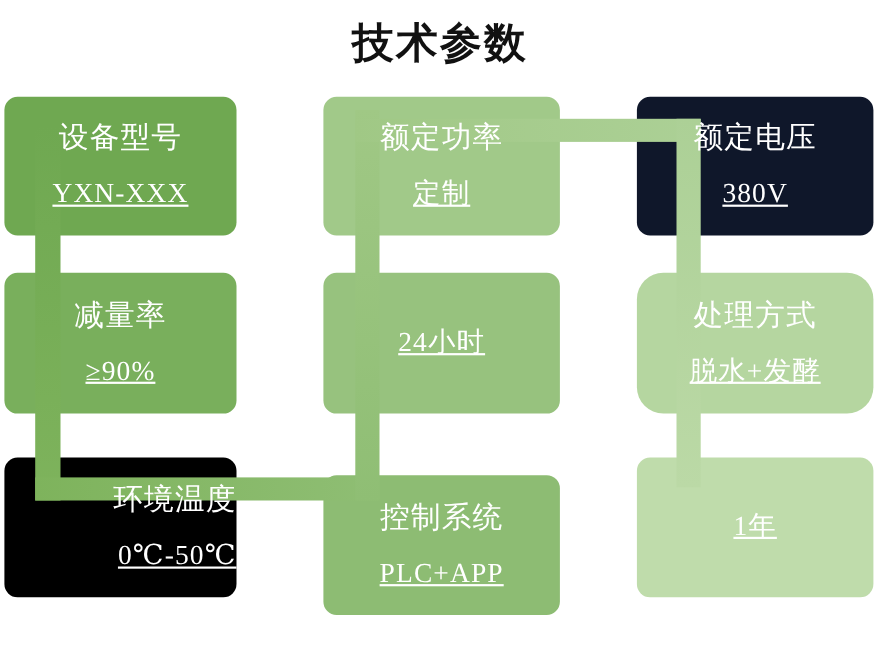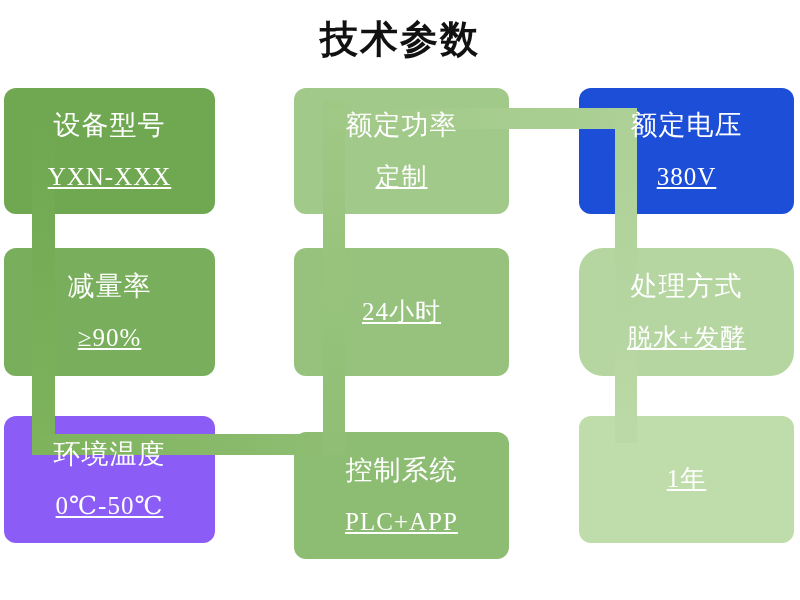--- a/index.html
+++ b/index.html
@@ -46,36 +46,36 @@
   <div class="slide-title">技术参数</div>
 
   <div class="box b1" style="background-color: rgb(111, 168, 81);">
     <span class="label">设备型号</span>
     <span class="value">YXN-XXX</span>
   </div>
   <div class="box b2" style="background-color: rgb(161, 201, 137);">
     <span class="label">额定功率</span>
     <span class="value">定制</span>
   </div>
-  <div class="box b3" style="background-color: #1d4ed8;">
+  <div class="box b3" style="background-color: #0f172a;">
     <span class="label">额定电压</span>
     <span class="value">380V</span>
   </div>
   <div class="box b4" style="background-color: rgb(121, 175, 92);">
     <span class="label">减量率</span>
     <span class="value">≥90%</span>
   </div>
   <div class="box b5" style="background-color: rgb(151, 194, 126);">
     <span class="value">24小时</span>
   </div>
   <div class="box b6" style="background-color: rgb(181, 214, 160); border-radius: 24px;">
     <span class="label">处理方式</span>
     <span class="value">脱水+发酵</span>
   </div>
-  <div class="box b7" style="background-color: #8b5cf6;">
+  <div class="box b7" style="background-color: #000000; align-items: flex-end;">
     <span class="label">环境温度</span>
     <span class="value">0℃-50℃</span>
   </div>
   <div class="box b8" style="background-color: rgb(141, 188, 115);">
     <span class="label">控制系统</span>
     <span class="value">PLC+APP</span>
   </div>
   <div class="box b9" style="background-color: rgb(191, 220, 171);">
     <span class="value">1年</span>
   </div>

